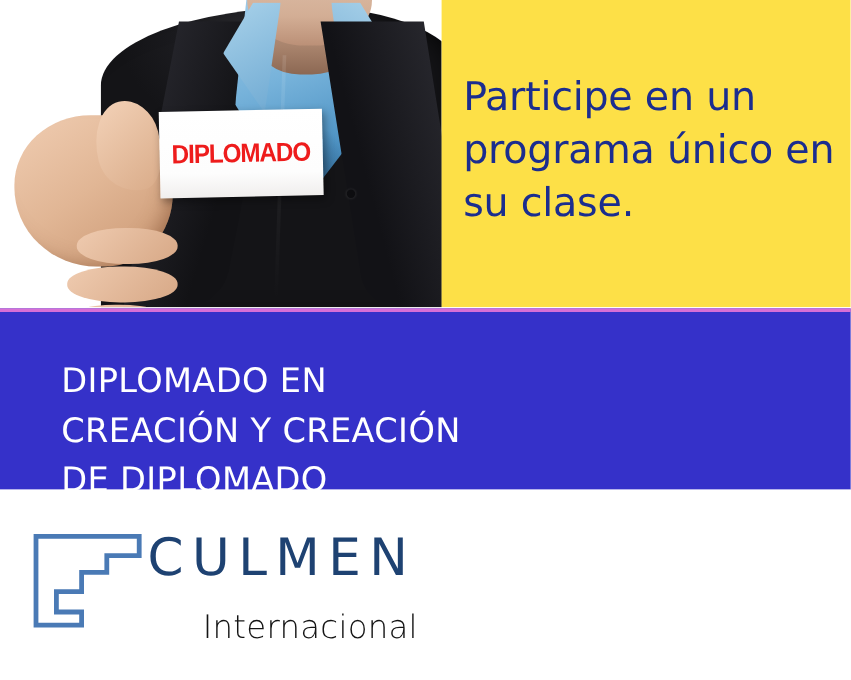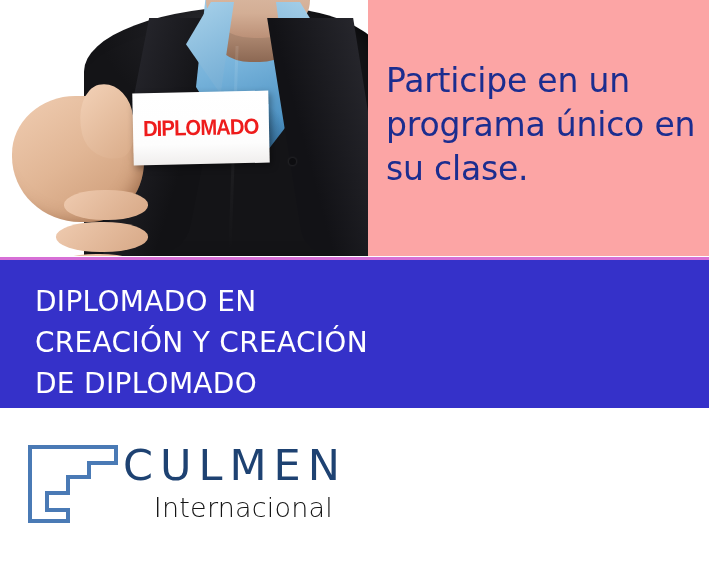--- a/index.html
+++ b/index.html
@@ -113,42 +113,42 @@
     font-weight:700;
     font-size:22px;
     letter-spacing:-1px;
     transform:scaleX(.92);
     white-space:nowrap;
   }
 
   
   .tagline-panel{
     position:absolute;left:368px;top:0;width:341px;height:256px;
-    background:#fca5a5;
+    background:#fde047;
     display:flex;align-items:center;
   }
   .tagline{
     margin:0;padding:0 0 6px 18px;
     color:#1b2d8f;
     font-family:"DejaVu Sans", sans-serif;
     font-size:33px;
     line-height:1.33;
     font-weight:400;
     letter-spacing:-.2px;
   }
 
   
   .banner{
     position:absolute;left:0;top:257px;width:709px;height:151px;
     background:#3531c9;
     border-top:3px solid #d66fd6;
     box-sizing:border-box;
   }
   .banner-title{
-    margin:1px;padding:21px 0 0 34px;
+    margin:17px;padding:21px 0 0 34px;
     color:#ffffff;
     font-family:"DejaVu Sans", sans-serif;
     font-weight:400;
     font-size:28px;
     line-height:1.46;
     letter-spacing:.3px;
   }
   .banner-line{display:block;}
 
   
@@ -161,21 +161,21 @@
     margin:0;
     color:#1e4272;
     font-family:"DejaVu Sans", sans-serif;
     font-size:43px;
     font-weight:400;
     letter-spacing:7px;
     line-height:1;
     padding-top:2px;
   }
   .logo-sub{
-    margin:0;
+    margin:16px;
     color:#141414;
     font-family:"DejaVu Sans", sans-serif;
     font-size:27px;
     font-weight:300;
     letter-spacing:.2px;
     line-height:1;
     padding:7px 0 0 30px;
     text-align:right;
   }
 </style>

